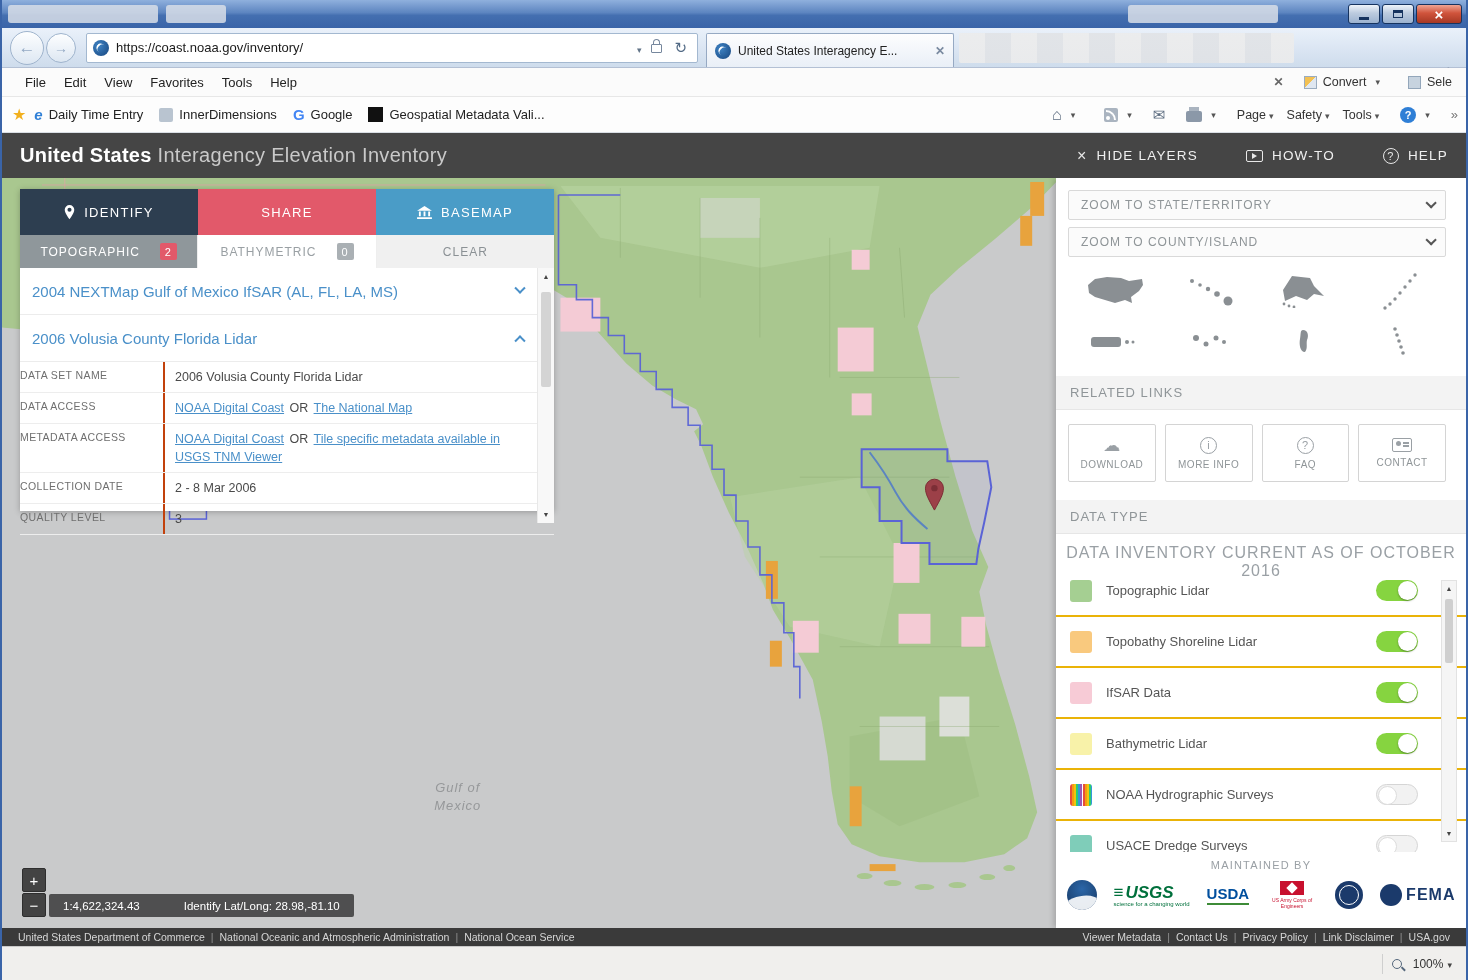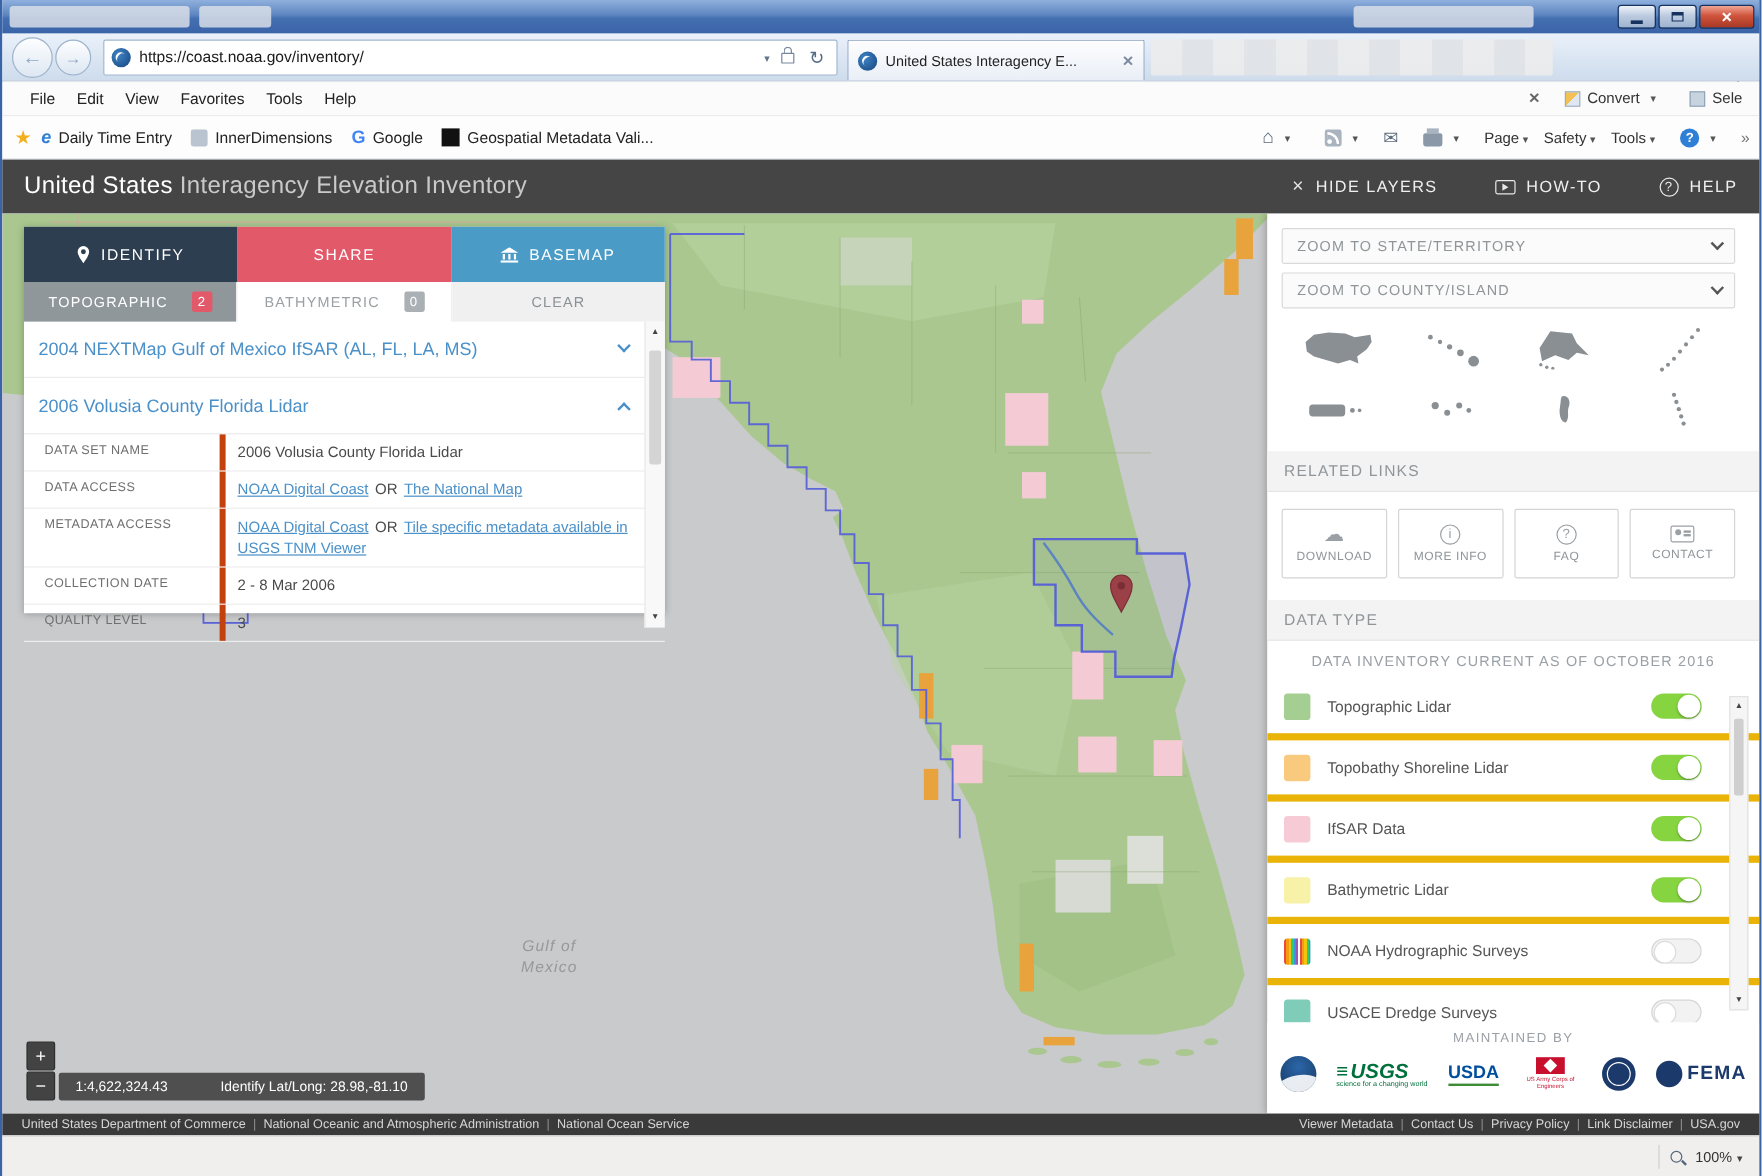--- a/index.html
+++ b/index.html
@@ -83,21 +83,21 @@
   .printer::before{content:"";position:absolute;top:-4px;left:3px;right:3px;height:4px;background:#aab4c0}
   .help-circle{width:16px;height:16px;border-radius:50%;background:#2f7fd6;color:#fff;font-size:11px;font-weight:bold;
     display:flex;align-items:center;justify-content:center}
   .help-circle::before{content:"?"}
   .more-chev{color:#777;font-size:13px}
 
   
   .appheader{position:absolute;top:133px;left:0;right:0;height:45px;background:#454545;
     display:flex;align-items:center;padding:0 18px}
   .app-title{font-size:20px;color:#fff;letter-spacing:.3px}
-  .app-title .bold{font-weight:normal}
+  .app-title .bold{font-weight:bold}
   .app-title .light{color:#c9c9c9;font-weight:normal}
   .hdr-spacer{flex:1}
   .hdr-btn{display:flex;align-items:center;gap:9px;color:#efefef;font-size:13.5px;letter-spacing:1.2px;margin-left:48px}
   .x-icon{font-size:16px;color:#e8e8e8;line-height:1}
   .howto-icon{width:17px;height:12px;border:1.5px solid #e8e8e8;border-radius:2px;position:relative}
   .howto-icon::after{content:"";position:absolute;left:5px;top:2px;border-left:5px solid #e8e8e8;border-top:3px solid transparent;border-bottom:3px solid transparent}
   .q-circle{width:16px;height:16px;border:1.5px solid #e8e8e8;border-radius:50%;color:#e8e8e8;font-size:11px;
     display:flex;align-items:center;justify-content:center}
   .q-circle::before{content:"?"}
 
@@ -129,21 +129,21 @@
   .badge.red{background:#e2596a}
   .badge.gray{background:#aab0b4}
   .lp-body{position:relative;height:255px}
   .acc-row{height:47px;display:flex;align-items:center;justify-content:space-between;
     padding:0 30px 0 12px;border-bottom:1px solid #ececec;color:#4a90c9;font-size:15px}
   .chev{width:8px;height:8px;border-right:2px solid #4a90c9;border-bottom:2px solid #4a90c9;flex:none}
   .chev.down{transform:rotate(45deg) translate(-2px,-2px)}
   .chev.up{transform:rotate(-135deg) translate(-2px,-2px)}
   .dtable{font-size:12.5px;color:#4a4a4a}
   .drow{display:flex;border-bottom:1px solid #ededed;min-height:28px;align-items:stretch}
-  .dlabel{width:168px;flex:none;padding:7px 4px 4px 17px;font-size:10.5px;color:#6f6f6f;letter-spacing:.4px;border-right:5px solid #c2410c}
+  .dlabel{width:145px;flex:none;padding:7px 4px 4px 0;font-size:10.5px;color:#6f6f6f;letter-spacing:.4px;border-right:2px solid #c2410c}
   .dvalue{flex:1;padding:6px 24px 5px 10px;line-height:1.5}
   .dlink{color:#4a90c9;text-decoration:underline;cursor:pointer}
   .or-word{color:#4a4a4a;padding:0 2px}
   .lp-scroll{position:absolute;right:0;top:0;bottom:0;width:17px;background:#f8f8f8;border-left:1px solid #e8e8e8;
     display:flex;flex-direction:column;align-items:center;justify-content:space-between;padding:5px 0}
   .scroll-arrow{font-size:7px;color:#444}
   .lp-thumb{position:absolute;left:3px;right:3px;top:24px;height:95px;background:#d4d4d4;border-radius:2px}
 
   
   .right-panel{position:absolute;right:0;top:0;width:410px;height:750px;background:#fff;box-shadow:-2px 0 6px rgba(0,0,0,.2)}
@@ -162,23 +162,23 @@
   .rl-btns{position:absolute;top:246px;left:12px;right:20px;display:flex;gap:9px}
   .rl-btn{flex:1;height:58px;border:1px solid #d4d4d4;background:#fff;border-radius:2px;
     display:flex;flex-direction:column;align-items:center;justify-content:center;gap:5px;color:#8f9598;font-size:10px;letter-spacing:.5px}
   .cloud-glyph{font-size:17px;color:#9aa0a5;line-height:1}
   .cloud-glyph::before{content:"☁"}
   .circle-glyph{width:17px;height:17px;border:1.5px solid #9aa0a5;border-radius:50%;font-size:11px;
     display:flex;align-items:center;justify-content:center;color:#9aa0a5}
   .card-icon{width:20px;height:14px;border:1.5px solid #9aa0a5;border-radius:2px;position:relative}
   .card-icon::before{content:"";position:absolute;left:3px;top:2px;width:5px;height:5px;border-radius:50%;background:#9aa0a5}
   .card-icon::after{content:"";position:absolute;right:2px;top:3px;width:6px;height:1.5px;background:#9aa0a5;box-shadow:0 3px 0 #9aa0a5}
-  .inv-caption{position:absolute;top:366px;left:0;right:0;text-align:center;font-size:12px;color:#9aa0a5;letter-spacing:1px}
+  .inv-caption{position:absolute;top:366px;left:0;right:0;text-align:center;font-size:16px;color:#9aa0a5;letter-spacing:1px}
   .legend{position:absolute;top:388px;left:0;right:0;height:286px;overflow:hidden}
-  .legend-row{height:51px;display:flex;align-items:center;padding:0 48px 0 14px;border-bottom:6px solid #eab308}
+  .legend-row{height:51px;display:flex;align-items:center;padding:0 48px 0 14px;border-bottom:2px solid #eab308}
   .swatch{width:22px;height:22px;border-radius:3px;margin-right:14px;flex:none}
   .swatch.rainbow{background:repeating-linear-gradient(90deg,#e74c3c 0 2px,#f39c12 2px 4px,#f1c40f 4px 6px,#2ecc71 6px 8px,#3498db 8px 10px,#9b59b6 10px 12px,#fff 12px 13px)}
   .legend-label{flex:1;font-size:13px;color:#555}
   .toggle{width:42px;height:21px;border-radius:11px;position:relative;flex:none}
   .toggle.on{background:#86d440}
   .toggle.on::after{content:"";position:absolute;right:1px;top:1px;width:19px;height:19px;border-radius:50%;background:#fff;box-shadow:0 1px 2px rgba(0,0,0,.35)}
   .toggle.off{background:#f2f2f2;border:1px solid #d5d5d5}
   .toggle.off::after{content:"";position:absolute;left:1px;top:1px;width:17px;height:17px;border-radius:50%;background:#fff;border:1px solid #ddd}
   .rp-scroll{position:absolute;right:9px;top:402px;height:262px;width:16px;background:#f5f5f5;border:1px solid #e2e2e2;
     display:flex;flex-direction:column;align-items:center;justify-content:space-between;padding:4px 0}

